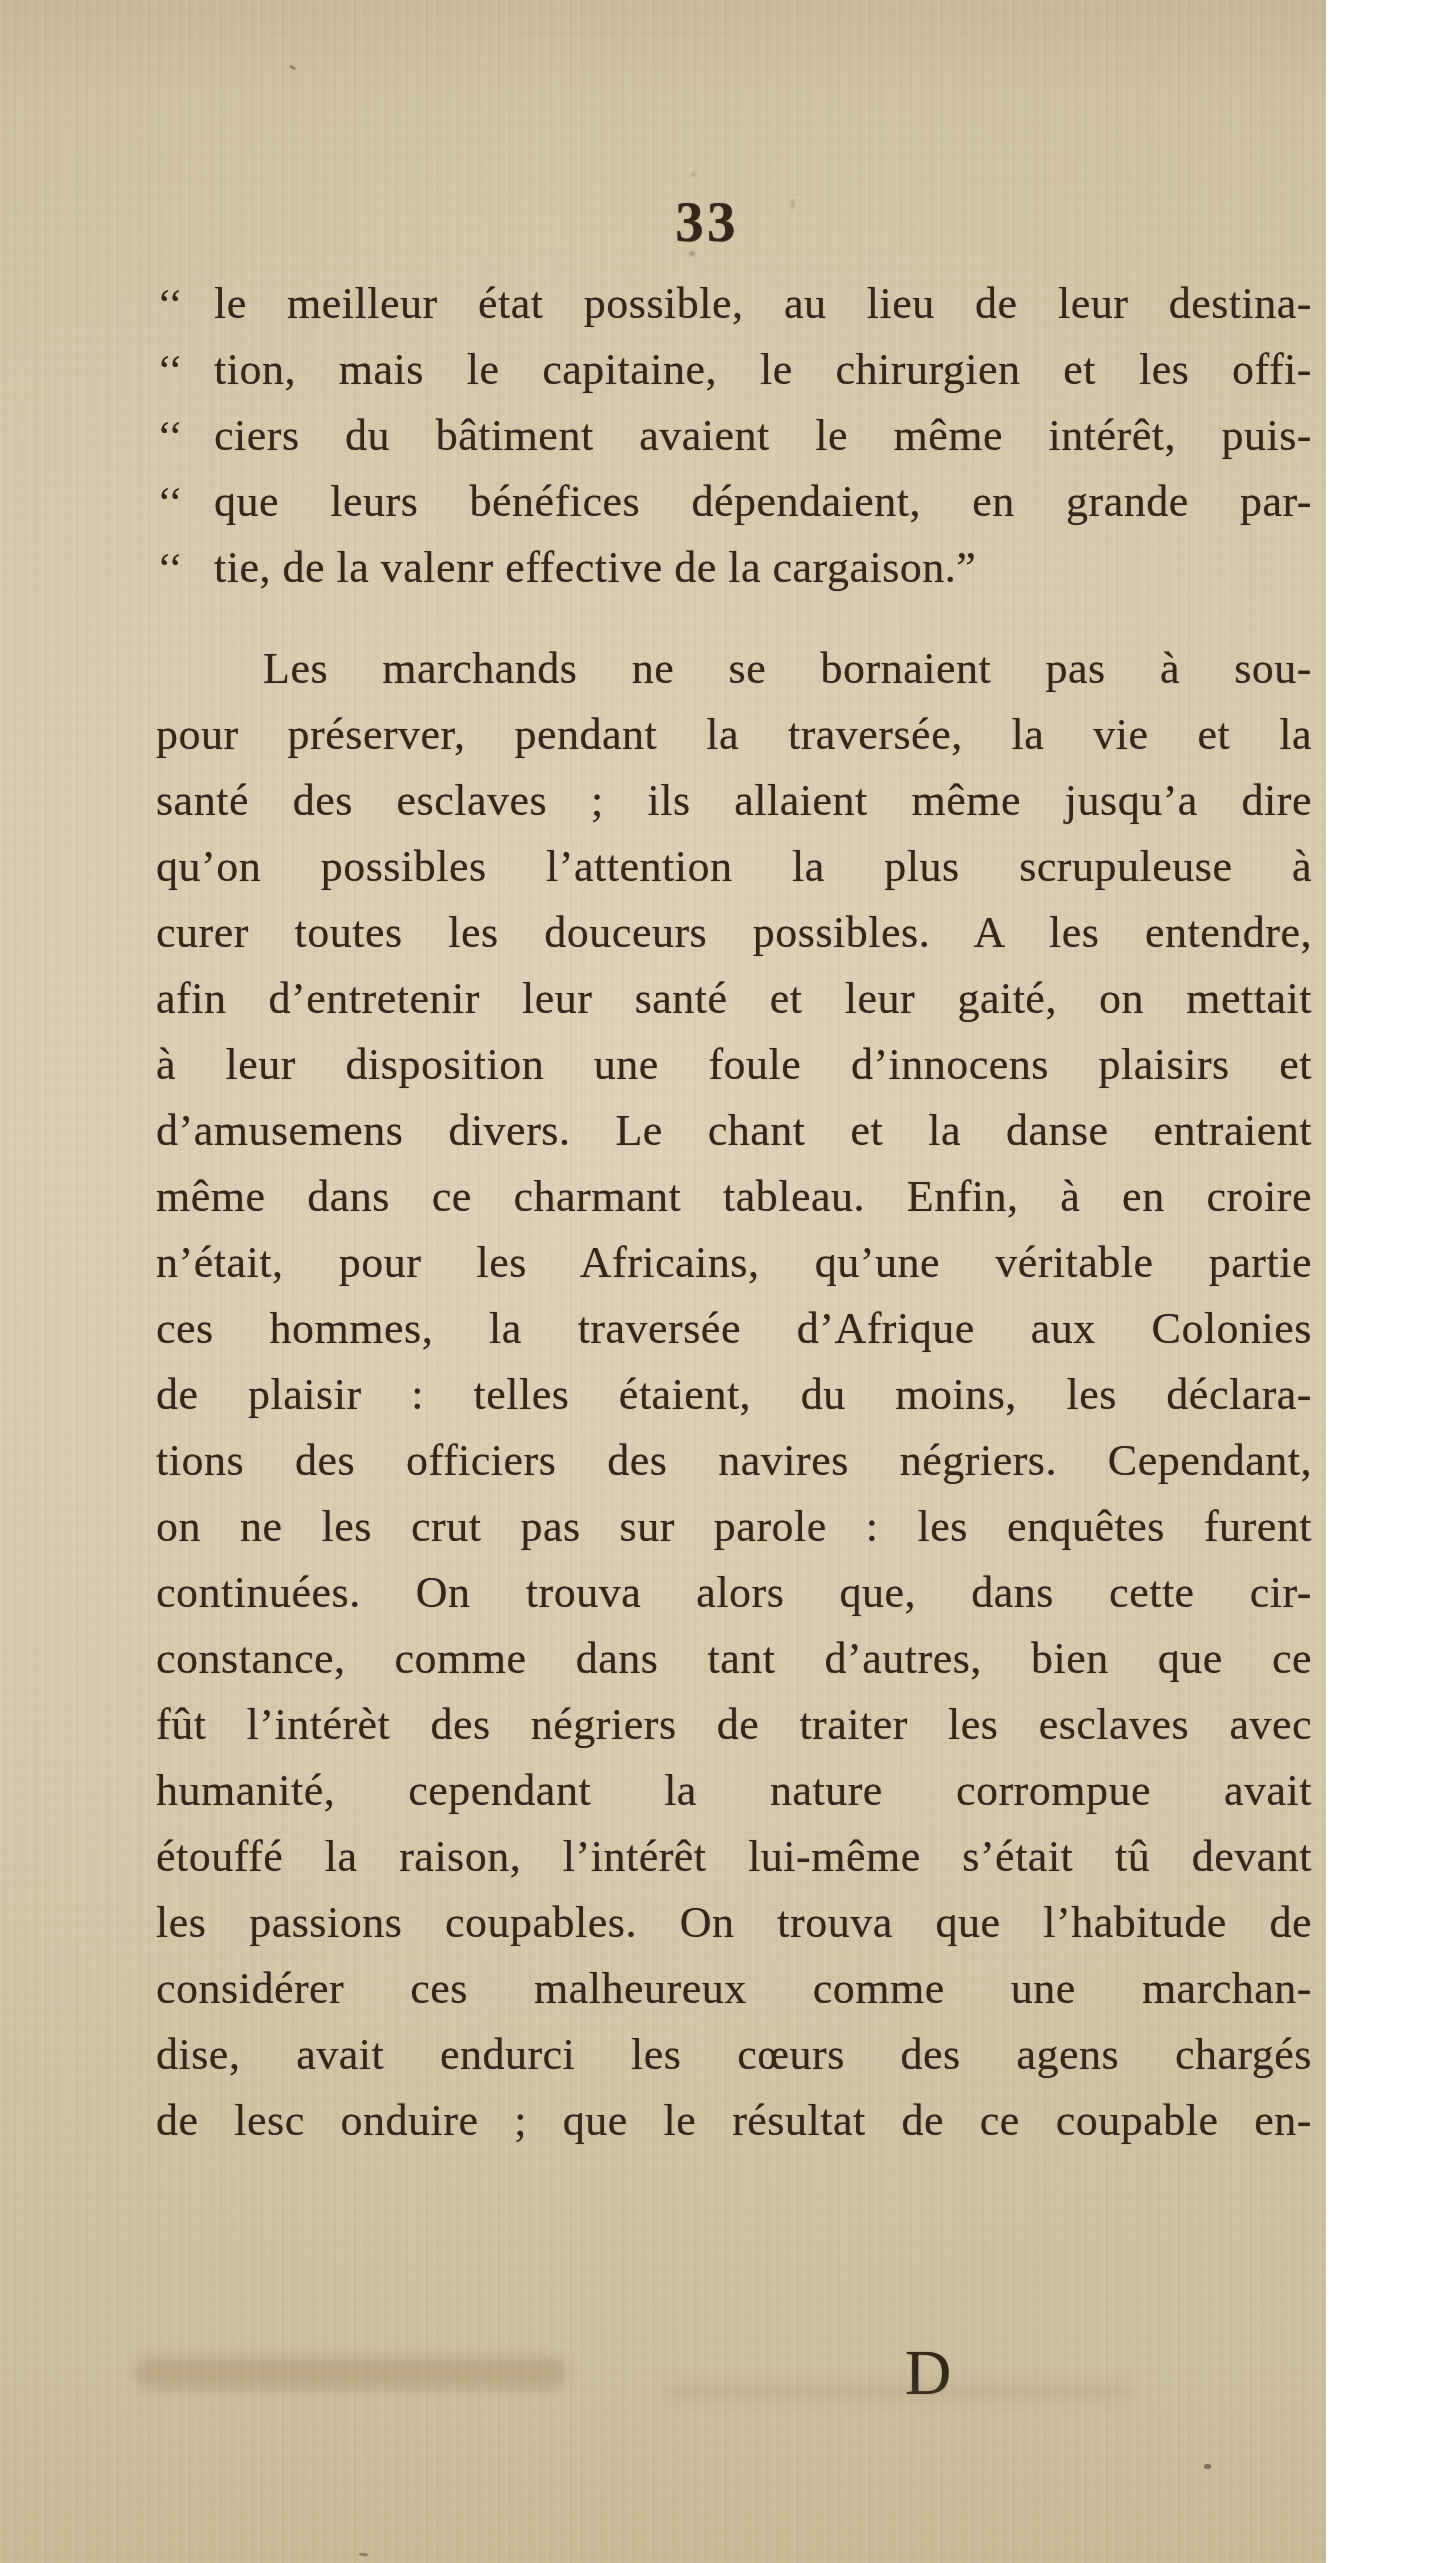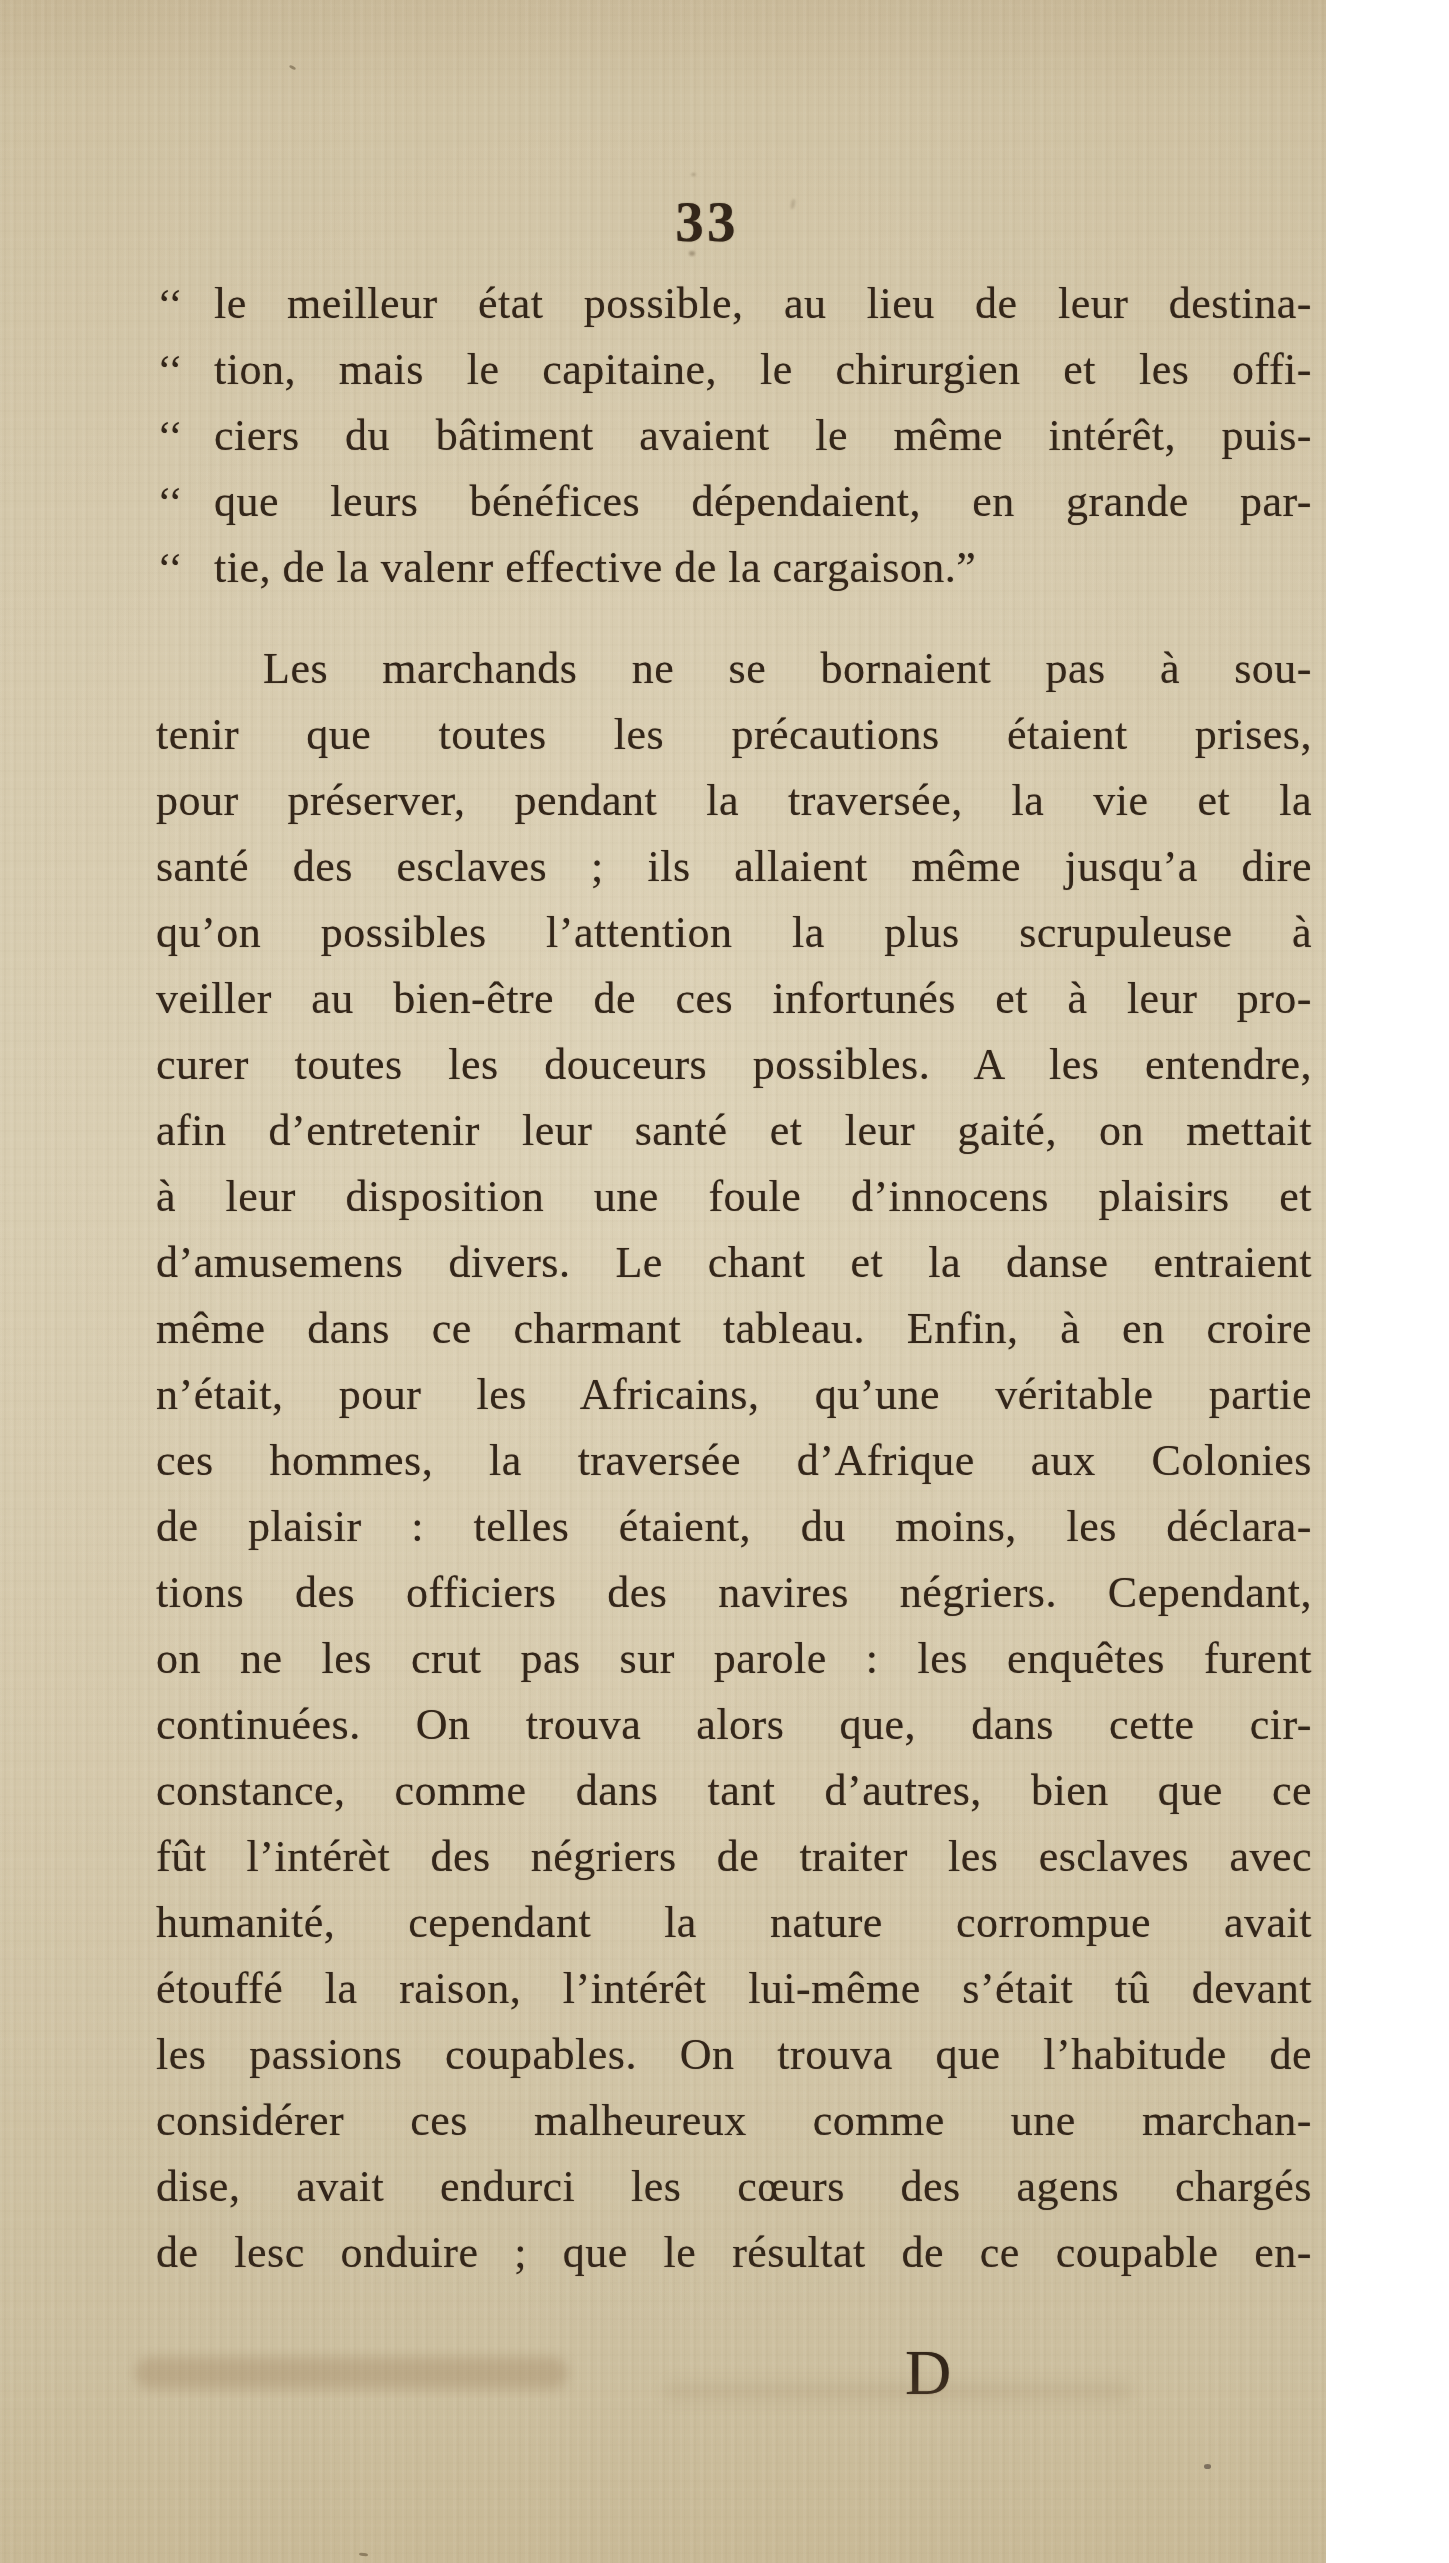--- a/index.html
+++ b/index.html
@@ -142,25 +142,23 @@
 
   <div class="folio">33</div>
 
   <div class="text-block">
       <div class="line quoted"><span class="qmark">‘‘</span>le meilleur état possible, au lieu de leur destina-</div>
       <div class="line quoted"><span class="qmark">‘‘</span>tion, mais le capitaine, le chirurgien et les offi-</div>
       <div class="line quoted"><span class="qmark">‘‘</span>ciers du bâtiment avaient le même intérêt, puis-</div>
       <div class="line quoted"><span class="qmark">‘‘</span>que leurs bénéfices dépendaient, en grande par-</div>
       <div class="line quoted-end"><span class="qmark">‘‘</span>tie, de la valenr effective de la cargaison.”</div>
       <div class="line indent">Les marchands ne se bornaient pas à sou-</div>
-      <div class="line body">tenir que toutes les précautions étaient prises,</div>
       <div class="line body">pour préserver, pendant la traversée, la vie et la</div>
       <div class="line body">santé des esclaves ; ils allaient même jusqu’a dire</div>
       <div class="line body">qu’on possibles l’attention la plus scrupuleuse à</div>
-      <div class="line body">veiller au bien-être de ces infortunés et à leur pro-</div>
       <div class="line body">curer toutes les douceurs possibles. A les entendre,</div>
       <div class="line body">afin d’entretenir leur santé et leur gaité, on mettait</div>
       <div class="line body">à leur disposition une foule d’innocens plaisirs et</div>
       <div class="line body">d’amusemens divers. Le chant et la danse entraient</div>
       <div class="line body">même dans ce charmant tableau. Enfin, à en croire</div>
       <div class="line body">n’était, pour les Africains, qu’une véritable partie</div>
       <div class="line body">ces hommes, la traversée d’Afrique aux Colonies</div>
       <div class="line body">de plaisir : telles étaient, du moins, les déclara-</div>
       <div class="line body">tions des officiers des navires négriers. Cependant,</div>
       <div class="line body">on ne les crut pas sur parole : les enquêtes furent</div>

